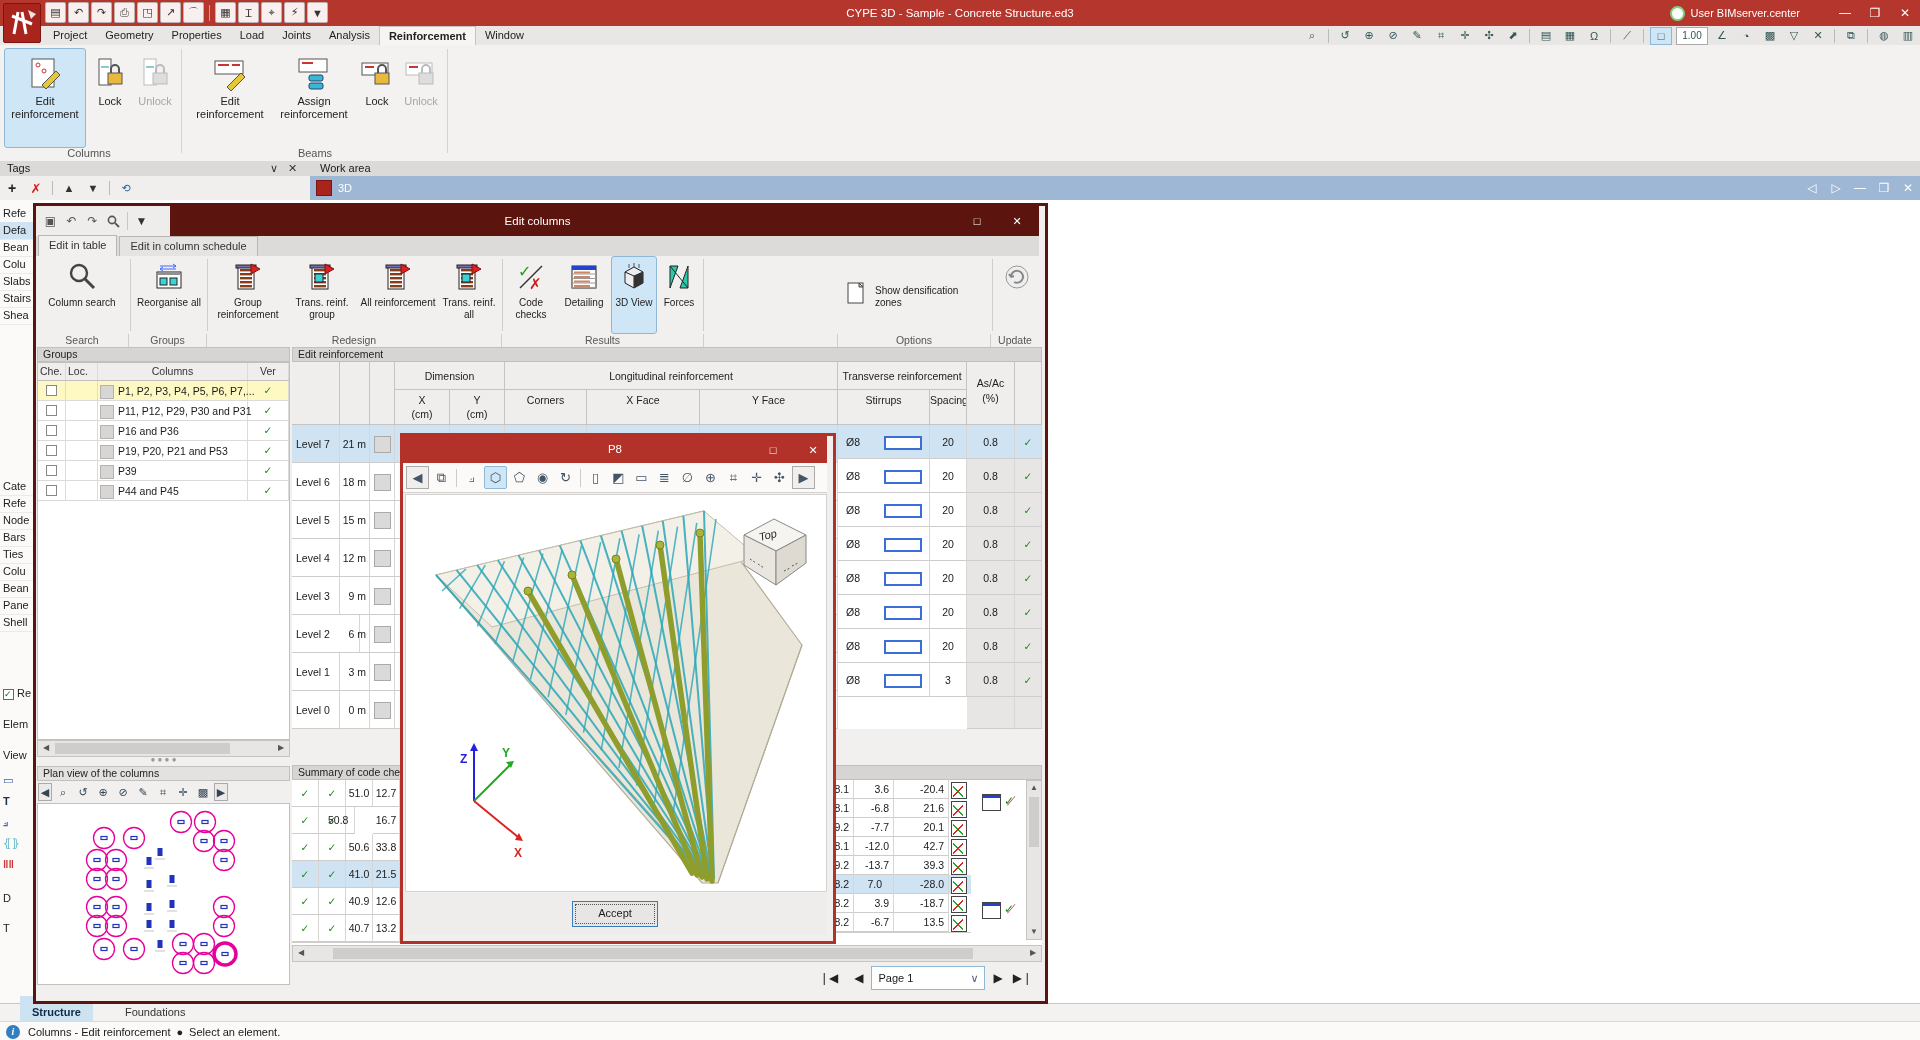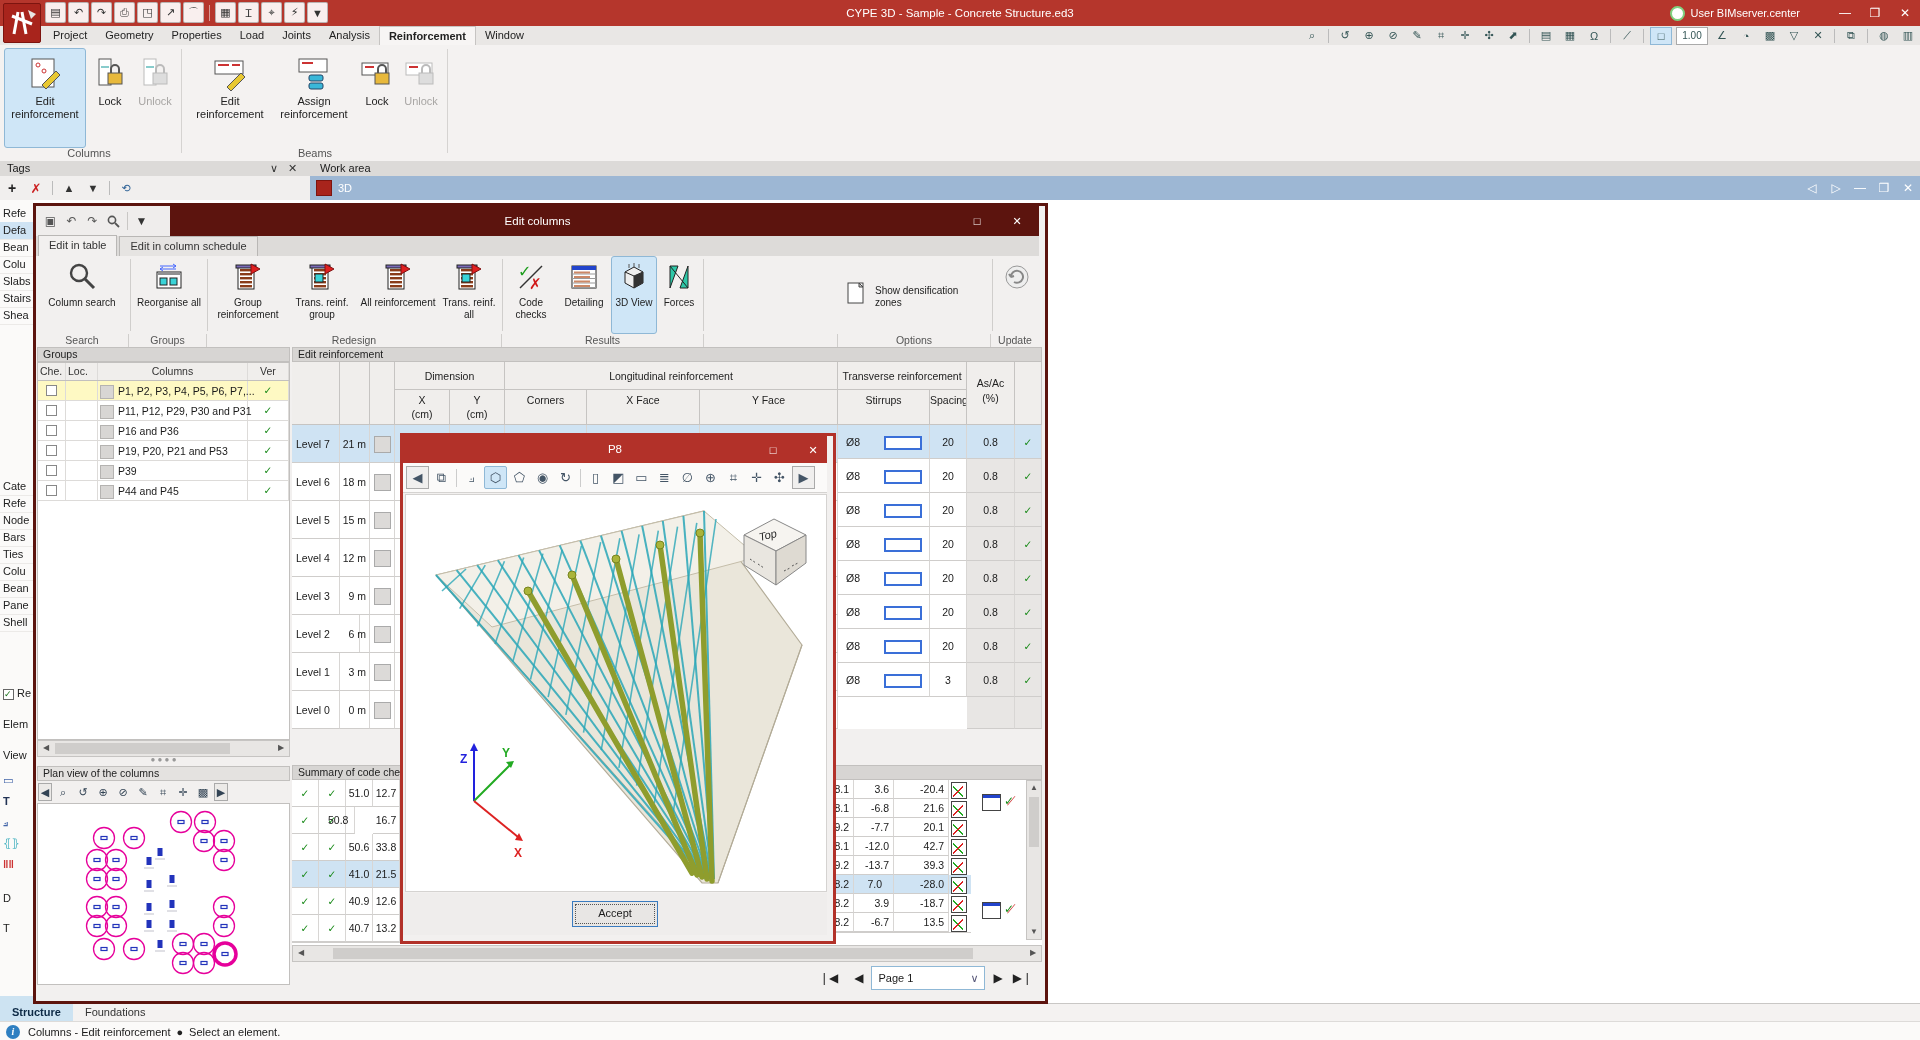--- a/index.html
+++ b/index.html
@@ -91,21 +91,21 @@
   #p8-toolbar{left:0;top:27px;width:424px;height:30px;background:#fbfaf9;border-bottom:1px solid #d5d3d1;display:flex;align-items:center;padding:0 2px;box-sizing:border-box;}
   .p8i{width:21px;height:21px;margin:0 1px;display:flex;align-items:center;justify-content:center;font-size:13px;color:#456;}
   .p8i.sel{background:#cfe6f7;border:1px solid #8fb8d6;border-radius:2px;}
   .p8i.boxed{border:1px solid #aaa;background:#f0efee;}
   #p8-canvas{left:2px;top:58px;width:420px;height:396px;background:#fff;border:1px solid #d5d3d1;}
   #p8-bottom{left:0;top:457px;width:424px;height:42px;background:#efedec;display:flex;align-items:center;justify-content:center;}
   #accept-btn{width:84px;height:24px;background:#e8e6e4;border:1px solid #3a7bbf;outline:1px dotted #555;outline-offset:-4px;
               text-align:center;line-height:22px;font-size:11px;}
   
   #bottomtabs{left:0;top:1003px;width:1920px;height:18px;background:#f4f2f1;border-top:1px solid #c9c7c5;}
-  .btab{height:18px;line-height:17px;padding:8px 12px;color:#333;}
+  .btab{height:18px;line-height:17px;padding:8px 12px;color:#333;margin-left:20px;}
   .btab.active{background:#cde3f2;font-weight:bold;color:#0d2a46;}
   #statusbar{left:0;top:1021px;width:1920px;height:19px;background:#fbfaf9;border-top:1px solid #dddbd9;}
   #info-ic{width:14px;height:14px;border-radius:50%;background:#2f7fc1;color:#fff;font-size:10px;font-weight:bold;
            text-align:center;line-height:14px;margin:0 8px 0 6px;font-family:"Liberation Serif",serif;font-style:italic;}
 </style>
 </head>
 <body>
 
 <div id="app">
 

